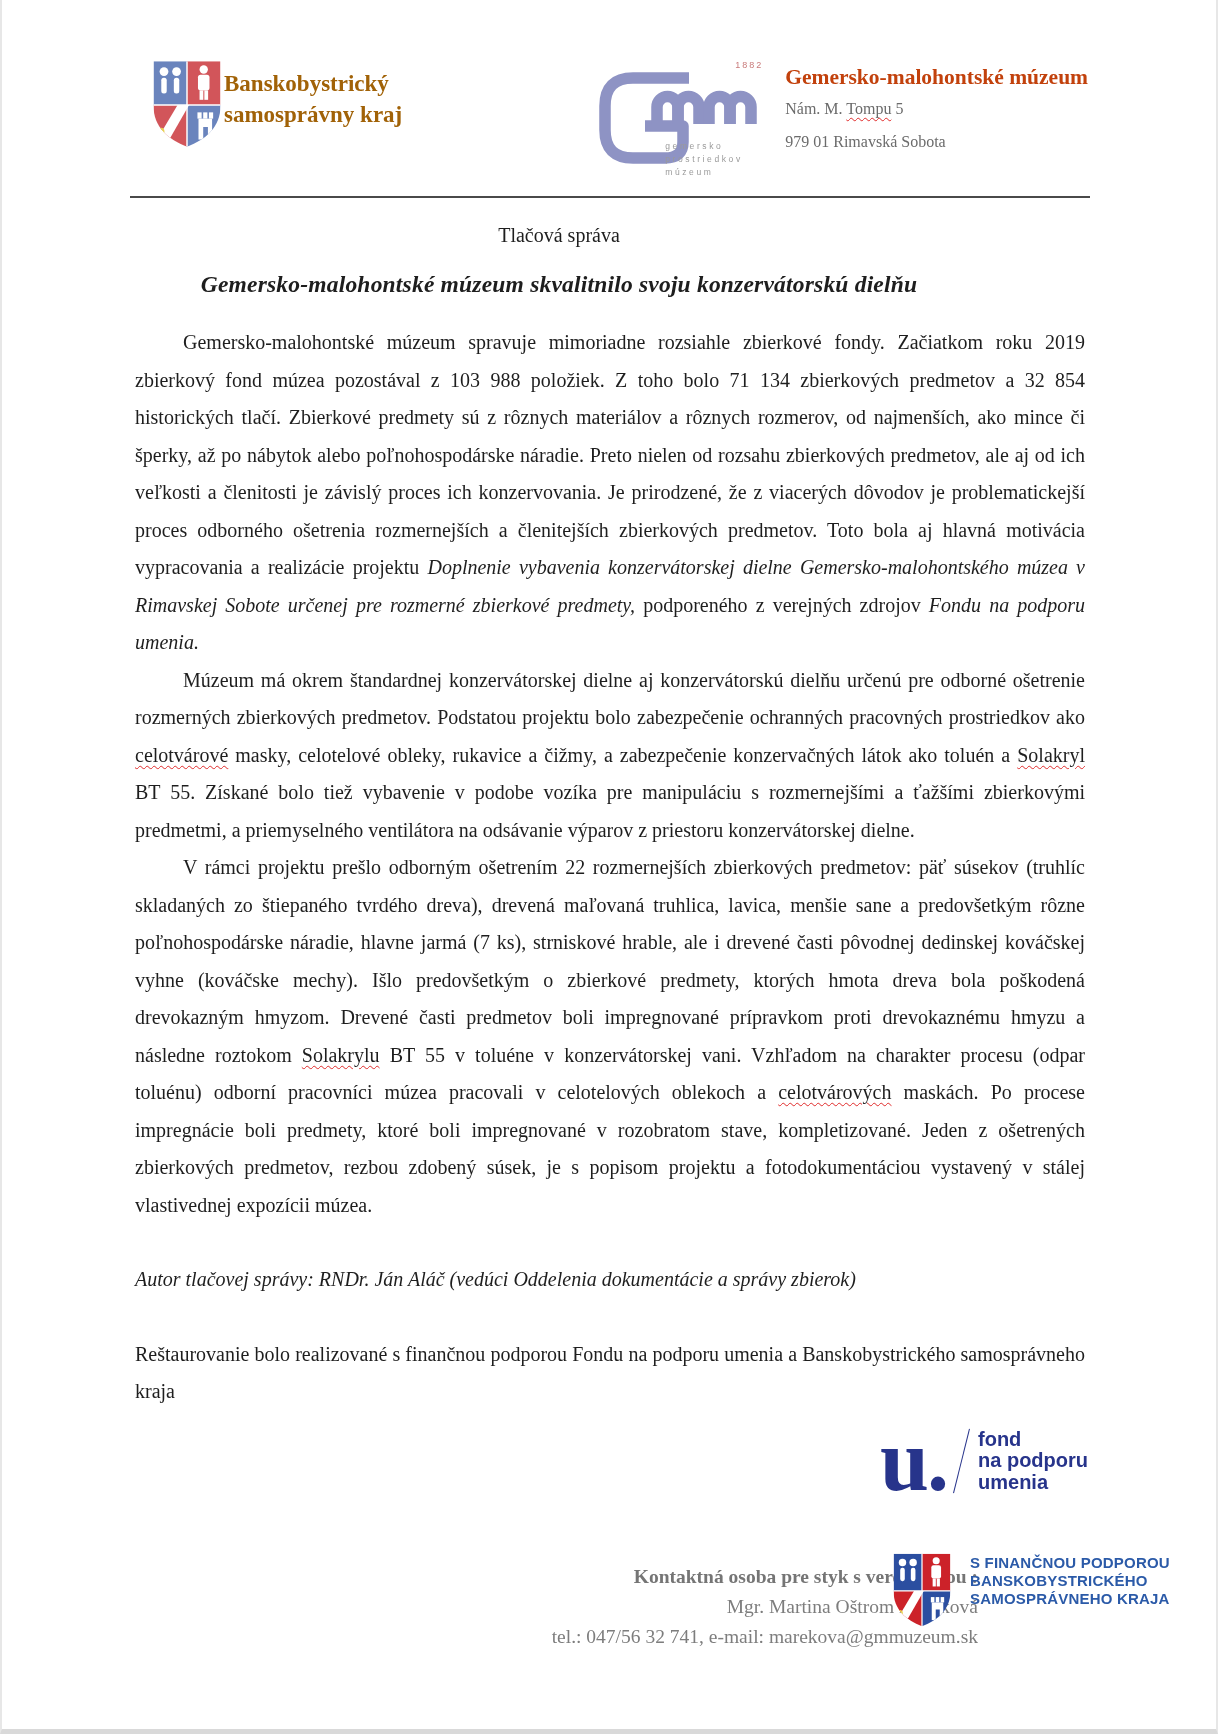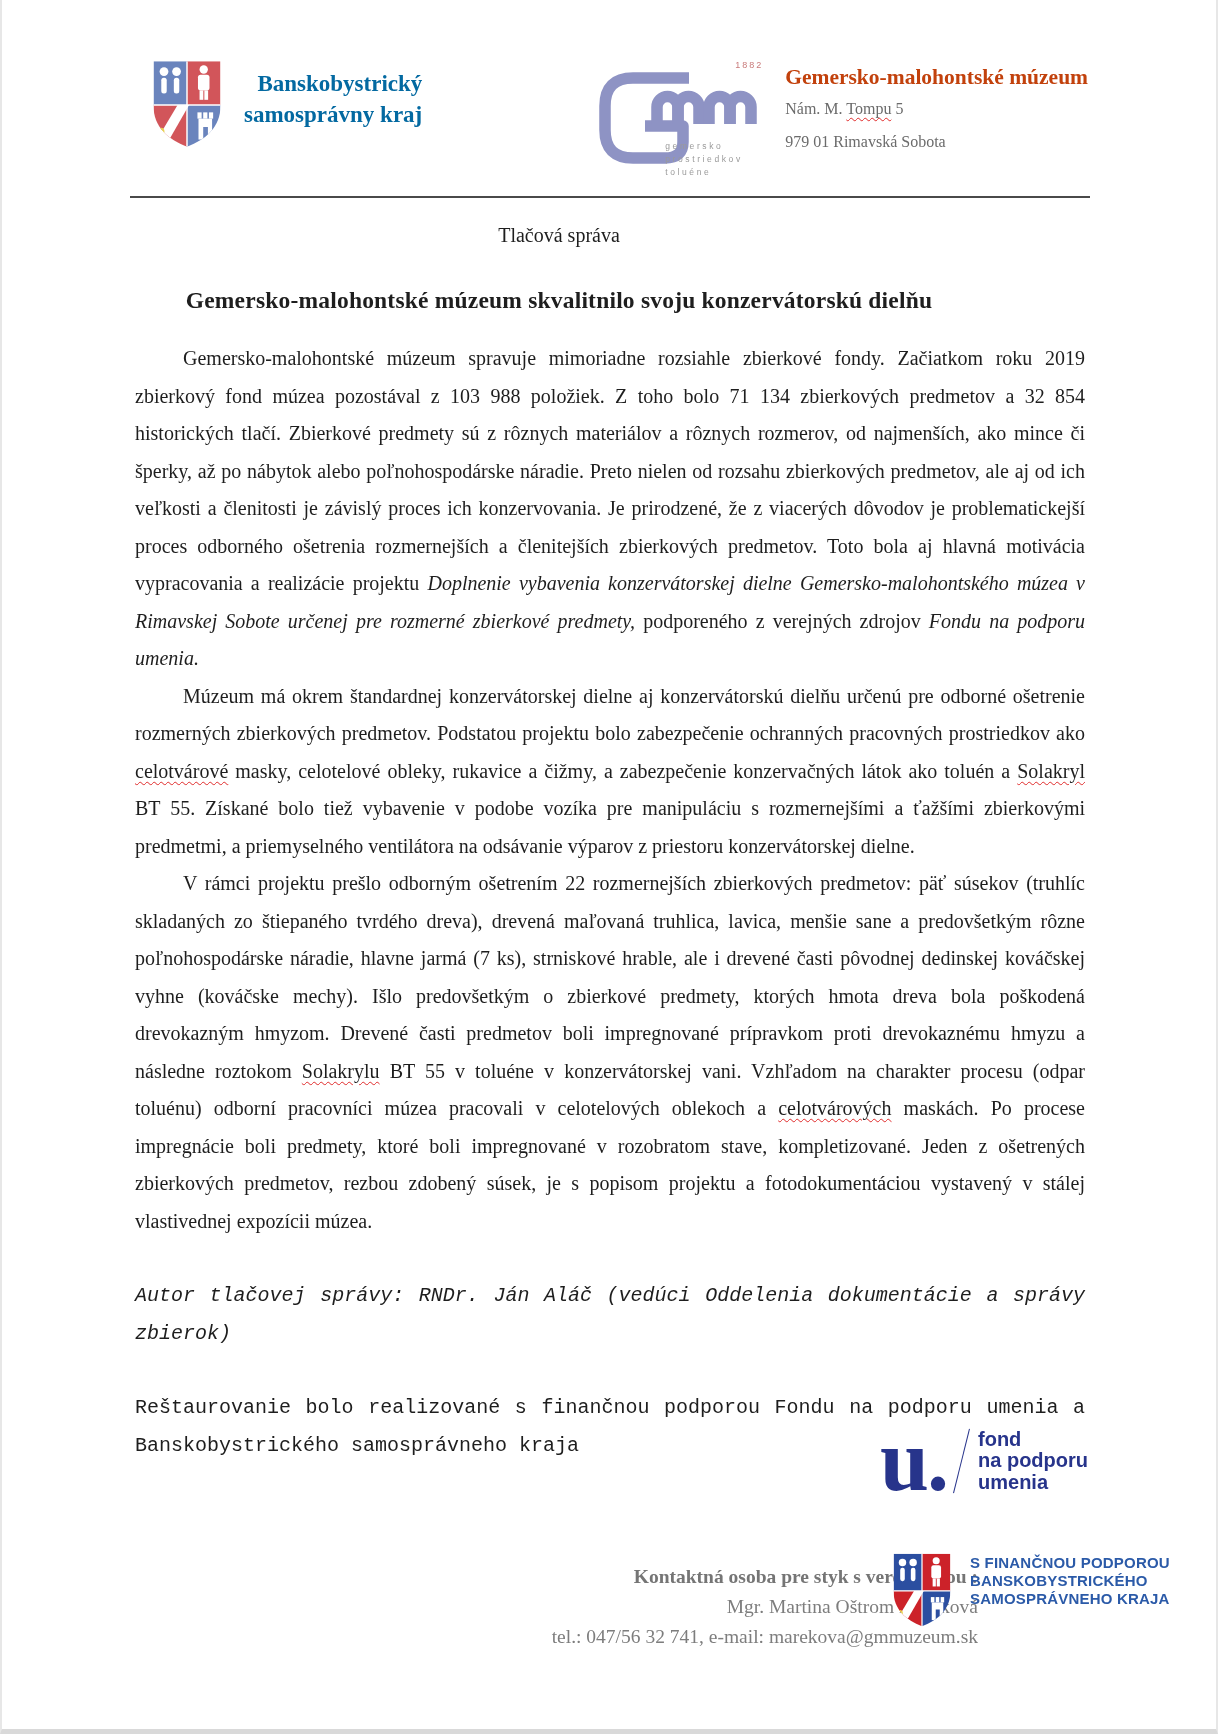--- a/index.html
+++ b/index.html
@@ -9,40 +9,40 @@
     background:#ffffff; overflow:hidden;
     font-family:"Liberation Serif", serif; color:#1e1e1e;
     border-left:2px solid #e7e7e7; border-right:2px solid #e7e7e7;
     border-bottom:5px solid #d9d9d9;
   }
   
   .header-row { display:flex; justify-content:space-between; align-items:flex-start;
                 margin:58px 128px 0 148px; }
   .logo-group { display:flex; align-items:flex-start; }
   .crest { flex:0 0 auto; }
-  .bbsk-text { margin-left:20px; margin-top:10px; font-weight:bold; font-size:23px;
-               line-height:31px; color:#0369a1;text-align:right; }
+  .bbsk-text { margin-top:10px; font-weight:bold; font-size:23px;
+               line-height:31px; color:#a16207; }
   .gmm-logo { position:relative; width:178px; height:126px; flex:0 0 auto; }
   .gmm-year { position:absolute; top:2px; right:6px; font-family:"Liberation Sans",sans-serif;
               font-size:9px; letter-spacing:2px; color:#c97b7b; }
   .gmm-small { position:absolute; left:74px; top:82px; font-family:Liberation Sans, sans-serif;
                font-size:8.5px; line-height:13px; letter-spacing:2.6px; color:#9a9a9a; }
   .museum-info { margin-left:16px; margin-top:4px; }
   .museum-name { font-weight:bold; font-size:21.5px; color:#c2410c; line-height:30px; }
   .museum-addr { font-size:16px; color:#6b6b6b; line-height:33px; }
   .rule { margin:12px 126px 0 128px; border-top:2px solid #4a4a4a; }
   
   .center-block { margin-left:133px; width:848px; text-align:center; }
   .kicker { margin-top:26px; font-size:20px; }
-  .doc-title { margin-top:40px; font-size:23.5px; font-weight:bold; letter-spacing:0.2px; }
+  .doc-title { margin-top:24px; font-size:23.5px; font-weight:bold; letter-spacing:0.2px;font-style:italic; }
   
   .body { margin:26px 131px 0 133px; font-size:20px; line-height:37.5px;
           text-align:justify; }
   .para { text-indent:48px; }
-  .no-indent { text-indent:0;font-family:Liberation Mono, monospace; }
+  .no-indent { text-indent:0; }
   .it { font-style:italic; }
   .sq { text-decoration-line:underline; text-decoration-style:wavy;
         text-decoration-color:#e02b2b; text-decoration-thickness:1px;
         text-underline-offset:3px; }
   .author { margin-top:37px; font-style:italic; }
   .funding { margin-top:37px; }
   
   .fpu { position:absolute; right:128px; top:1422px; display:flex; align-items:center; }
   .fpu-mark { font-family:"Liberation Serif",serif; font-weight:bold; font-size:88px;
               line-height:78px; color:#27348b; letter-spacing:-2px; }
@@ -114,21 +114,21 @@
             <path d="M 66,58 V 41 a 10.5,10.5 0 0 1 21,0 V 58"></path>
             <path d="M 87,58 V 41 a 10.5,10.5 0 0 1 21,0 V 58"></path>
             <path d="M 118,58 V 41 a 10.5,10.5 0 0 1 21,0 V 58"></path>
             <path d="M 139,58 V 41 a 10.5,10.5 0 0 1 21,0 V 58"></path>
           </g>
         </svg>
         <div class="gmm-year">1882</div>
         <div class="gmm-small">
           <div>gemersko</div>
           <div>prostriedkov</div>
-          <div>toluéne</div>
+          <div>múzeum</div>
         </div>
       </div>
       <div class="museum-info">
         <div class="museum-name">Gemersko-malohontské múzeum</div>
         <div class="museum-addr"><span>Nám. M. </span><span class="sq">Tompu</span><span> 5</span></div>
         <div class="museum-addr">979 01 Rimavská Sobota</div>
       </div>
     </div>
   </div>
 

